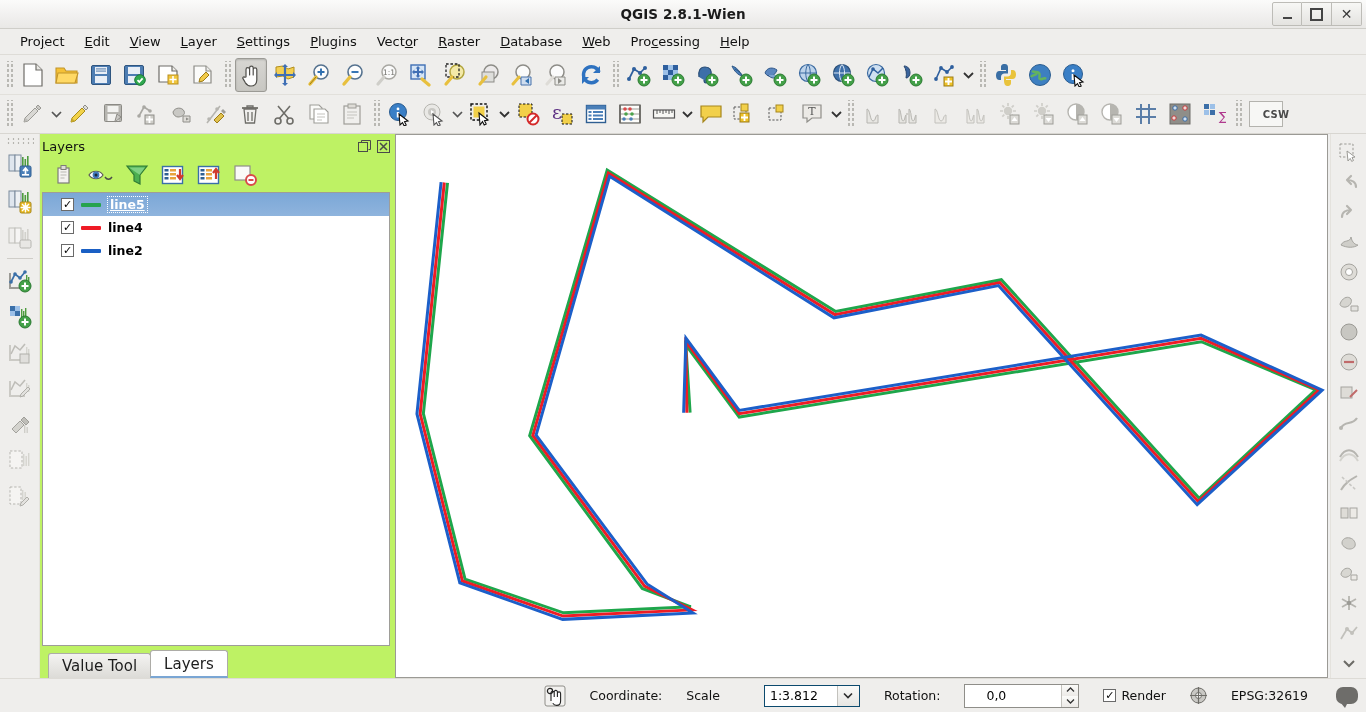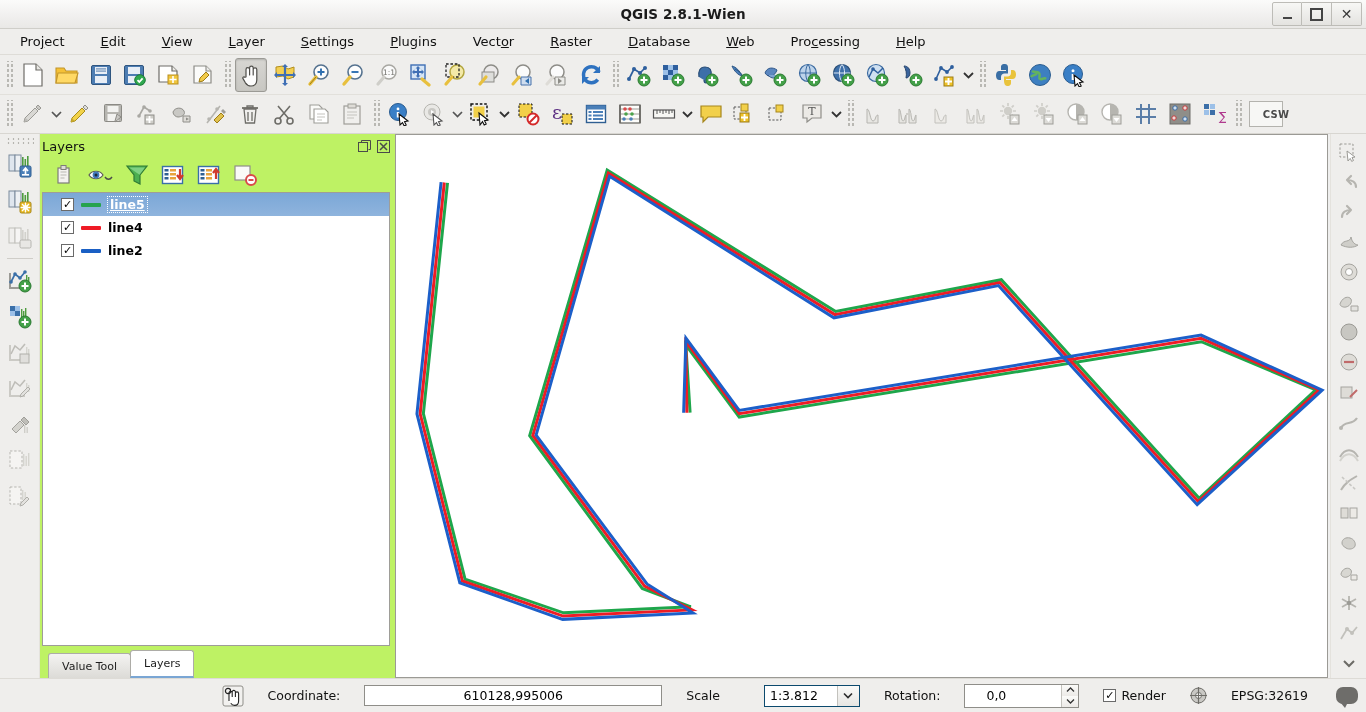--- a/index.html
+++ b/index.html
@@ -37,21 +37,21 @@
   .winbtn:last-child { border-radius: 0 2px 2px 0; }
   .wb-min::after { content:""; width:9px; height:2px; background:#444; position:absolute; bottom:6px; }
   .wb-max::after { content:""; width:9px; height:9px; border:2px solid #444; }
   .wb-close { font-size: 14px; font-weight: 600; line-height: 1; }
 
   
   .menubar {
     height: 26px; flex: 0 0 26px;
     background: #efeeec;
     border-bottom: 1px solid #dedcd7;
-    display: flex; align-items: center; padding-left: 10px; gap: 16px;
+    display: flex; align-items: center; padding-left: 10px; gap: 0;
   }
   .menuitem {
     padding: 3px 10px; font-size: 13px; color: #111; white-space: nowrap;
   }
   .menuitem u { text-decoration: underline; }
 
   
   .toolbar {
     flex: 0 0 40px; height: 40px;
     background: #efeeec;
@@ -157,21 +157,21 @@
   }
   .cbx {
     width: 13px; height: 13px; background:#fff; border: 1px solid #6a6a6a;
     display:flex; align-items:center; justify-content:center;
     font-size: 11px; line-height: 1; color:#000; flex: 0 0 13px;
   }
   .swatch { width: 20px; height: 4px; border-radius: 1px; flex: 0 0 20px; }
   .dock-tabs { height: 32px; display: flex; align-items: flex-end; padding-left: 8px; }
   .dtab {
     height: 25px; padding: 0 13px;
-    display: flex; align-items: center; font-size: 11px;
+    display: flex; align-items: center; font-size: 15px;
     background: linear-gradient(to bottom,#f4f3f1,#dcdbd7);
     border: 1px solid #adaca7; border-bottom: none;
     border-radius: 3px 3px 0 0; color:#1d1d1d;
   }
   .dtab.active {
     background: #ffffff; height: 28px;
     border-bottom: 2px solid #7aa6d4;
     margin-left: -1px; z-index:2;
   }
 
@@ -1178,21 +1178,20 @@
 
   <div class="statusbar">
     <span class="sb-icon">
       <svg class="ic" width="22" height="22" viewBox="0 0 22 22">
           <rect x="1" y="1" width="20" height="20" rx="2" fill="#f2f1ef" stroke="#8f8e89"></rect>
           <path d="M7 16V8a1.6 1.6 0 013.2 0v4V7a1.6 1.6 0 013.2 0v5V8.5a1.6 1.6 0 013.2 0V16c0 2.4-1.6 4.4-4 4.4-2 0-3-1-3.8-2.2" fill="#fff" stroke="#222" stroke-width="1.1"></path>
           <circle cx="6" cy="6" r="2.6" fill="none" stroke="#222" stroke-width="1.2"></circle>
         </svg>
     </span>
     <span class="sb-label">Coordinate:</span>
-    <span class="sb-input sb-coord">610128,995006</span>
     <span class="sb-label">Scale</span>
     <span class="sb-combo">
       <span class="val">1:3.812</span>
       <span class="arrow">
         <svg width="10" height="7" viewBox="0 0 10 7">
             <path d="M1 1.5l4 4 4-4" fill="none" stroke="#2b2b2b" stroke-width="1.6"></path>
           </svg>
       </span>
     </span>
     <span class="sb-label">Rotation:</span>

